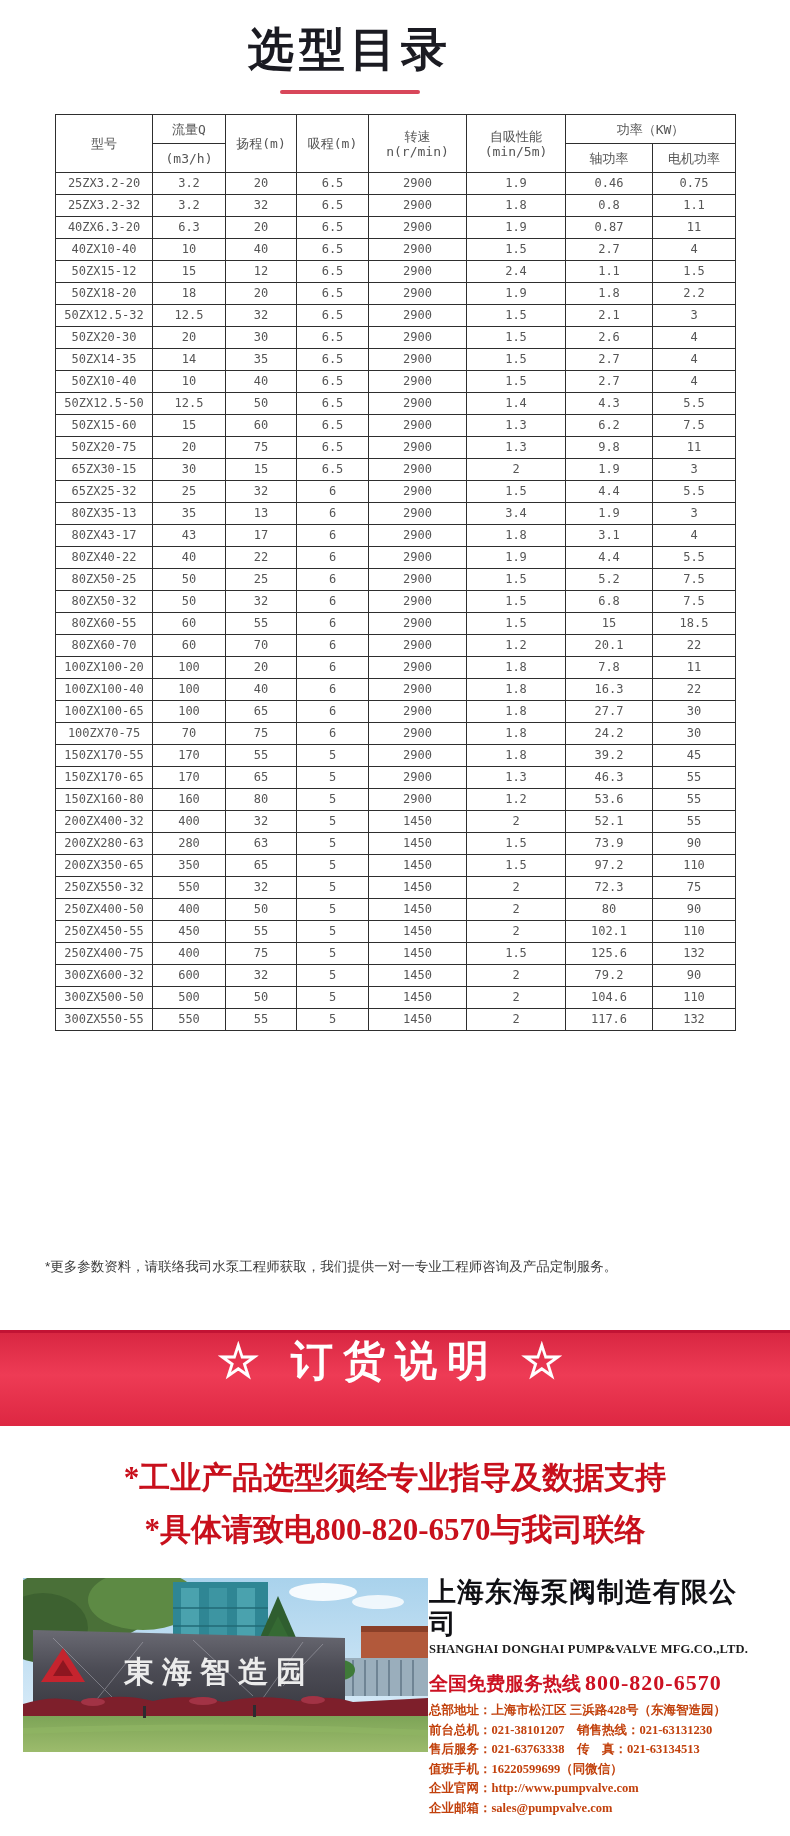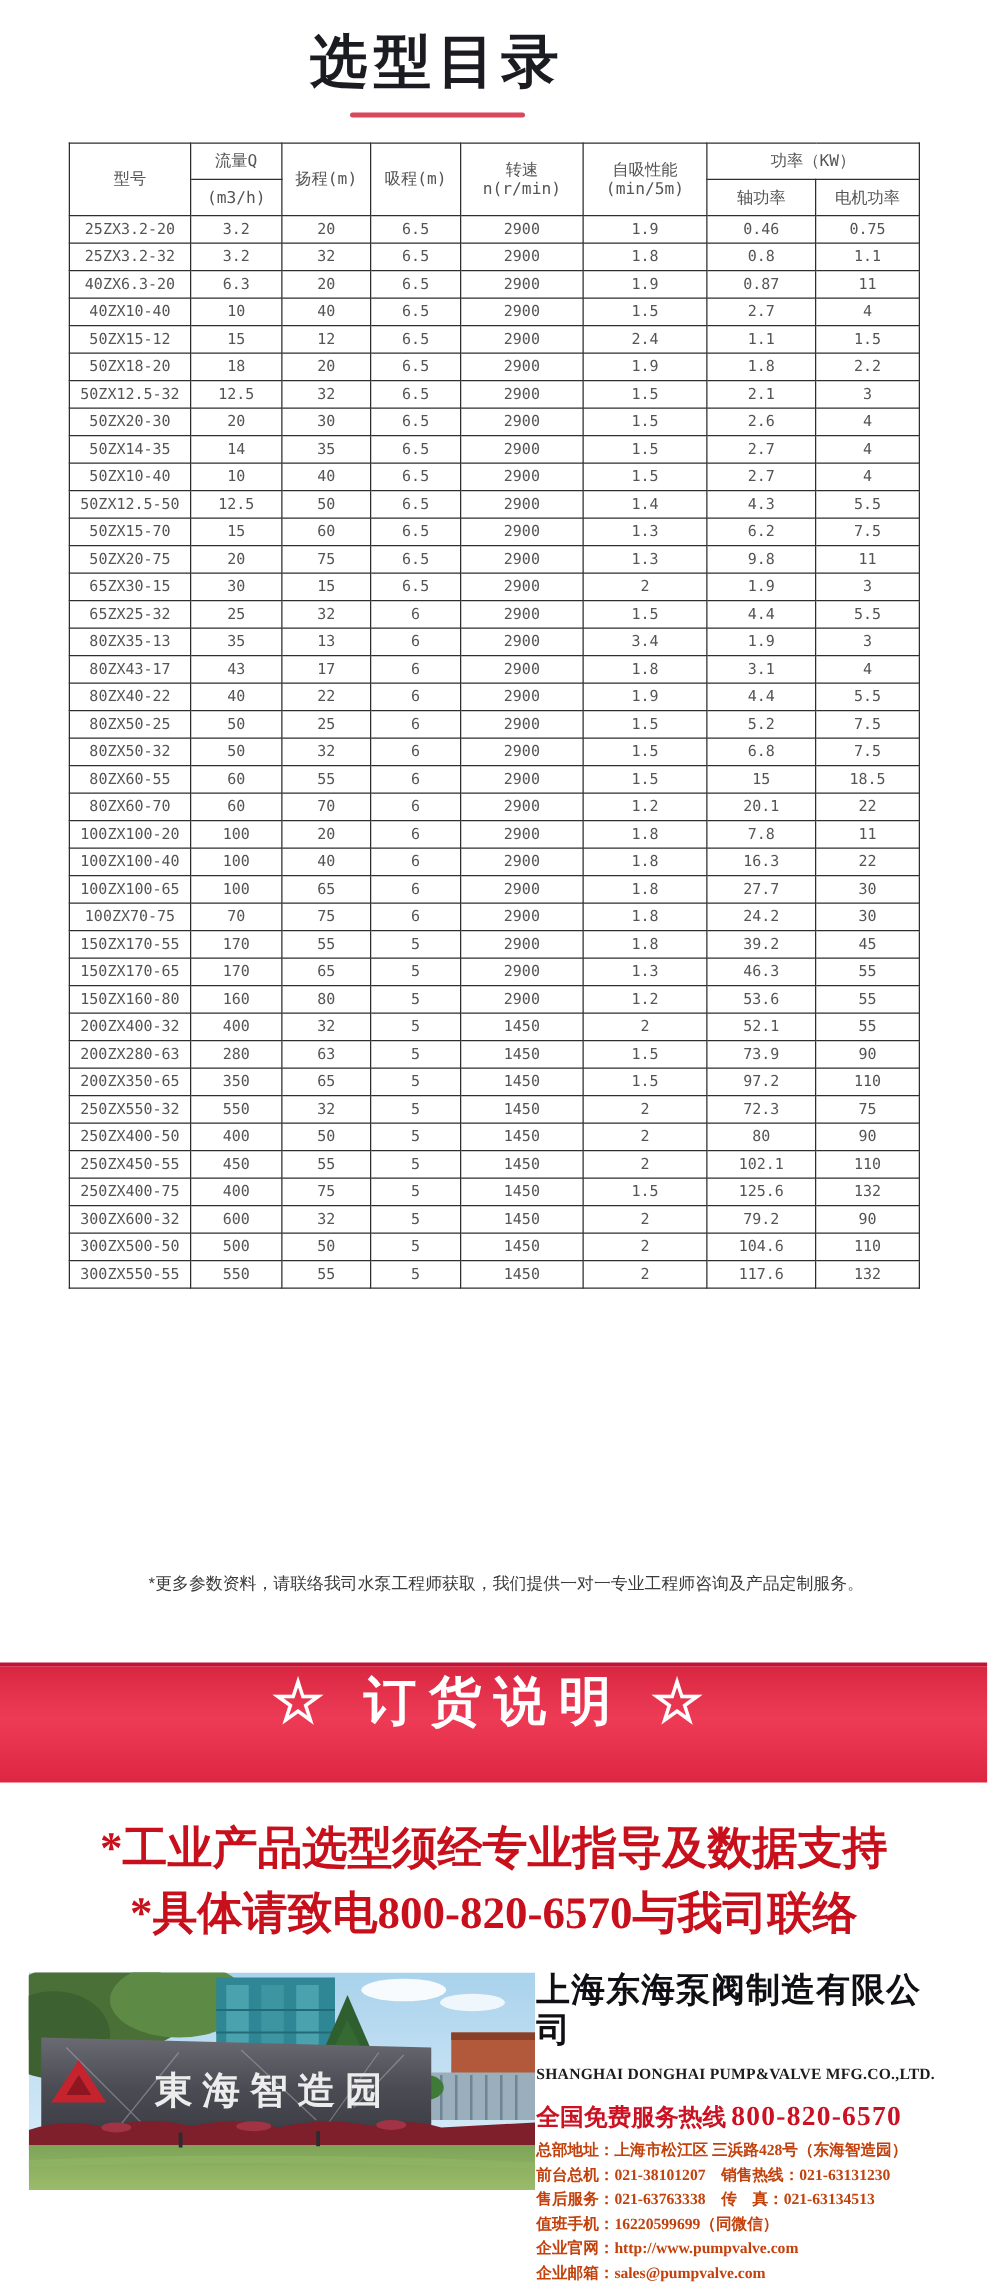--- a/index.html
+++ b/index.html
@@ -13,40 +13,40 @@
 
   
   .spec-table{position:absolute;top:114px;left:55px;width:680px;border-collapse:collapse;
               table-layout:fixed;font-family:"DejaVu Sans Mono","DejaVu Sans",monospace;}
   .spec-table th,.spec-table td{border:1px solid #2e2e2e;text-align:center;vertical-align:middle;
               color:#555;font-weight:normal;padding:0;}
   .spec-table thead th{font-size:13px;height:28px;line-height:15px;}
   .spec-table tbody td{font-size:12px;height:21px;line-height:21px;white-space:nowrap;overflow:hidden;}
 
   
-  .note-line{position:absolute;top:1258px;left:45px;width:720px;font-size:13.5px;color:#3b3b3b;text-align:center;}
+  .note-line{position:absolute;top:1258px;left:45px;width:720px;font-size:13.5px;color:#3b3b3b;}
 
   
   .order-banner{position:absolute;top:1330px;left:0;width:790px;height:96px;
       background:linear-gradient(180deg,#d92742 0%,#ee3b55 45%,#dd2742 100%);
       border-top:3px solid #c21334;box-sizing:border-box;
       display:flex;align-items:flex-start;justify-content:center;}
   .order-banner-title{color:#ffffff;font-size:42px;font-weight:bold;letter-spacing:10px;}
 
   
   .order-notices{position:absolute;top:1452px;left:0;width:790px;text-align:center;
       font-family:"Liberation Serif",serif;font-weight:bold;color:#c8101c;
-      font-size:36px;line-height:52px;}
+      font-size:31px;line-height:52px;}
 
   
   .factory-photo{position:absolute;top:1578px;left:23px;width:405px;height:174px;display:block;}
   .company-block{position:absolute;top:1576px;left:429px;width:335px;}
   .company-name{font-size:27px;font-weight:bold;color:#101014;letter-spacing:1px;line-height:32px;}
   .company-name-en{font-size:12.5px;font-weight:bold;color:#1c1c1c;
-      font-family:"Liberation Serif",serif;margin-top:12px;letter-spacing:0.2px;}
+      font-family:"Liberation Serif",serif;margin-top:2px;letter-spacing:0.2px;}
   .company-hotline{margin-top:13px;font-family:"Liberation Serif",serif;font-weight:bold;color:#cc1122;}
   .company-hotline .hl-label{font-size:19px;}
   .company-hotline .hl-number{font-size:22px;letter-spacing:1px;}
   .company-details{margin-top:4px;font-family:"Liberation Serif",serif;font-weight:bold;
       font-size:12.5px;color:#c2410c;line-height:19.5px;}
 </style>
 </head>
 <body>
 
 <div id="page">
@@ -194,21 +194,21 @@
           <td>50ZX12.5-50</td>
           <td>12.5</td>
           <td>50</td>
           <td>6.5</td>
           <td>2900</td>
           <td>1.4</td>
           <td>4.3</td>
           <td>5.5</td>
         </tr>
         <tr>
-          <td>50ZX15-70</td>
+          <td>50ZX15-60</td>
           <td>15</td>
           <td>60</td>
           <td>6.5</td>
           <td>2900</td>
           <td>1.3</td>
           <td>6.2</td>
           <td>7.5</td>
         </tr>
         <tr>
           <td>50ZX20-75</td>

